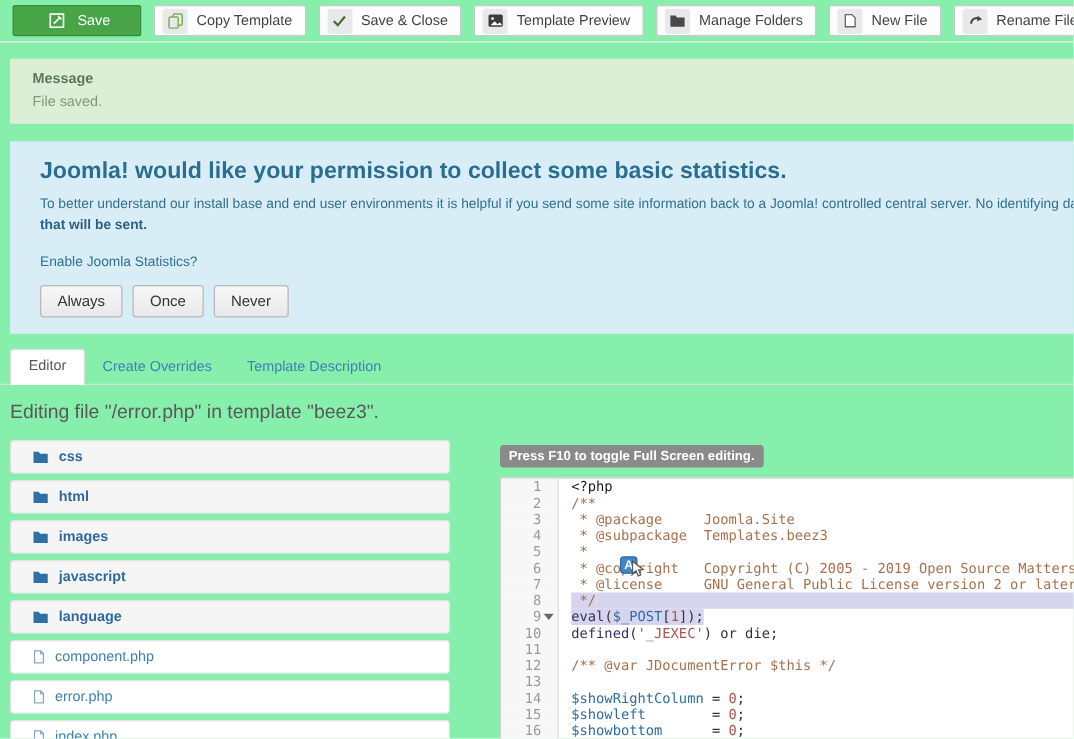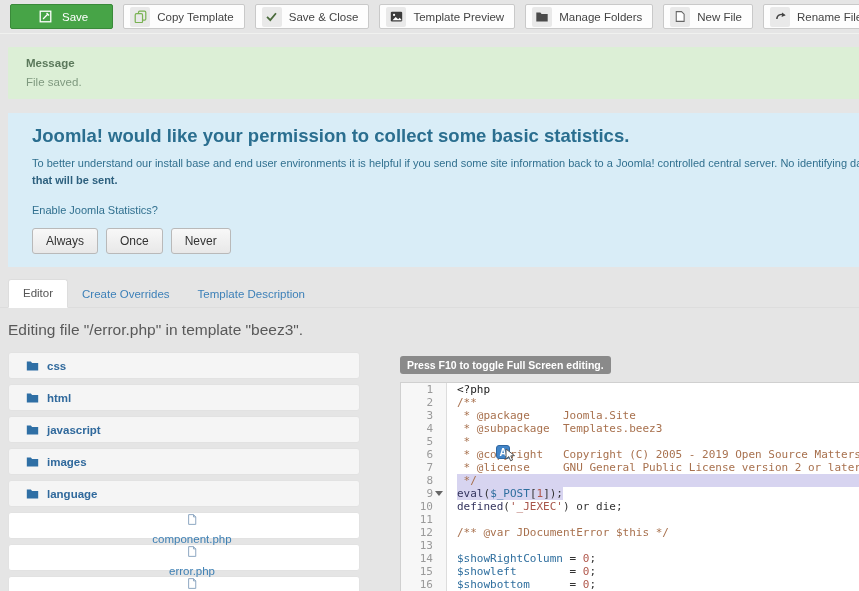--- a/index.html
+++ b/index.html
@@ -1,19 +1,19 @@
 <!DOCTYPE html>
 <html style="--accent-green: #47a447; --message-bg: #dcefd6; --banner-bg: #d9edf7; --banner-text: #31708f; --link-blue: #3d80b8; --selection: #d7d4f0; --code-comment: #a8714e; --code-variable: #2e6e9e; --code-number: #b0564a; --code-string: #a8554a;"><head>
 <meta charset="utf-8">
 <style>
   * { box-sizing: border-box; margin: 0; padding: 0; }
   html,body { background:#fff; }
   #app {
     position: relative; width: 859px; height: 591px; overflow: hidden;
-    font-family: "Liberation Sans", sans-serif; background:#e5e5e5; color:#333;
+    font-family: "Liberation Sans", sans-serif; background:#86efac; color:#333;
   }
 
   
   .toolbar {
     display:flex; gap:10px; align-items:center; white-space:nowrap;
     height:34px; padding-left:10px; border-bottom:1px solid #f0f1ef; width:1200px;
   }
   .tbtn {
     height:25px; display:inline-flex; align-items:center; gap:7px; padding:0 10px;
     background:#fdfdfd; border:1px solid #c9c9c9; border-radius:2px;
@@ -66,21 +66,21 @@
   .note { margin:12px 0 13px 8px; font-size:15.5px; line-height:19px; color:#595959; }
 
   
   .main { display:flex; padding-left:8px; align-items:flex-start; }
   .tree { width:352px; flex:none; }
   .trow {
     height:27px; margin-bottom:5px; border:1px solid #e2e2e2; border-radius:3px;
     display:flex; align-items:center; gap:7px; padding-left:16px; font-size:11.5px; cursor:pointer;
   }
   .trow.folder { background:#f5f5f5; font-weight:bold; color:#30699c; }
-  .trow.file   { background:#fff; color:#3d7fb3;flex-direction:column; }
+  .trow.file   { background:#fff; color:#3d7fb3; }
   .trow .ticon { display:inline-flex; align-items:center; flex:none; }
 
   
   .editor-col { margin-left:40px; flex:none; width:540px; }
   .hint {
     display:inline-block; margin:4px 0 8px 0; background:#8a8a8a; color:#fff;
     font-size:10.5px; font-weight:bold; padding:3px 7px; border-radius:3px;
   }
   .cm { position:relative; border:1px solid #d0d0d0; background:#fff; height:230px; overflow:hidden; }
   .cm-line { display:flex; height:13px; }
@@ -241,30 +241,30 @@
           </span>
     <span class="tlbl">html</span>
   </div>
 
   <div class="trow folder">
     <span class="ticon">
             <svg width="15" height="13" viewBox="0 0 16 16">
               <path d="M1 3 h5 l1.5 2 H15 v9 H1 z" fill="#2f6fa5"></path>
             </svg>
           </span>
-    <span class="tlbl">javascript</span>
+    <span class="tlbl">images</span>
   </div>
 
   <div class="trow folder">
     <span class="ticon">
             <svg width="15" height="13" viewBox="0 0 16 16">
               <path d="M1 3 h5 l1.5 2 H15 v9 H1 z" fill="#2f6fa5"></path>
             </svg>
           </span>
-    <span class="tlbl">images</span>
+    <span class="tlbl">javascript</span>
   </div>
 
   <div class="trow folder">
     <span class="ticon">
             <svg width="15" height="13" viewBox="0 0 16 16">
               <path d="M1 3 h5 l1.5 2 H15 v9 H1 z" fill="#2f6fa5"></path>
             </svg>
           </span>
     <span class="tlbl">language</span>
   </div>

